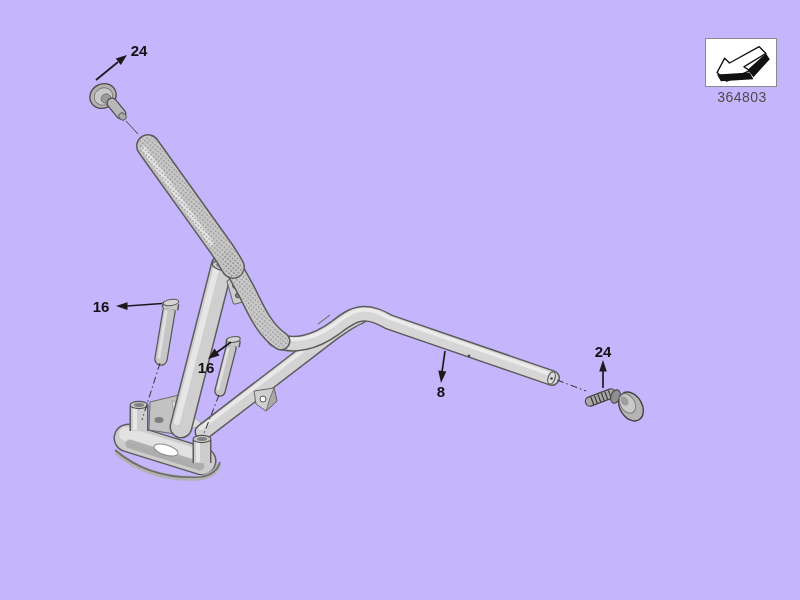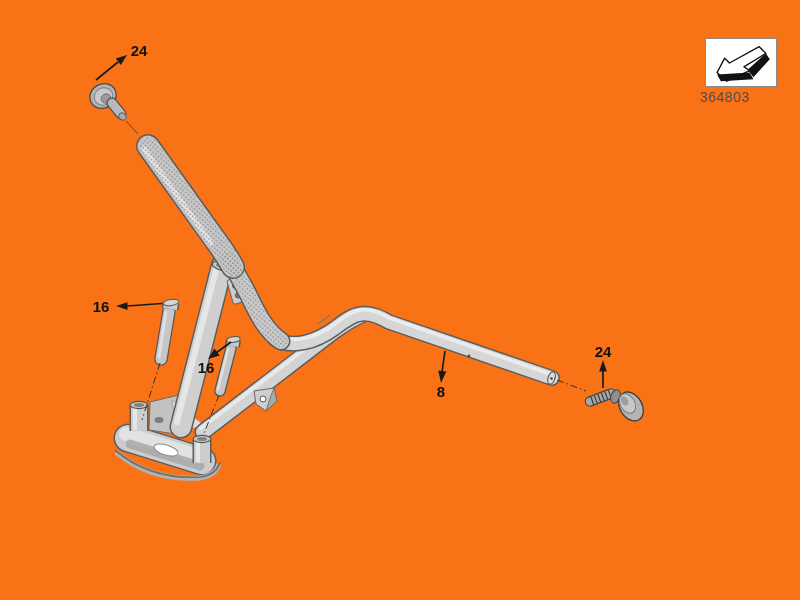--- a/index.html
+++ b/index.html
@@ -1,21 +1,21 @@
 <!DOCTYPE html>
 <html><head>
 <meta charset="utf-8">
 <style>
   html,body{margin:0;padding:0;}
   body{width:800px;height:600px;background:#ffffff;font-family:"Liberation Sans",sans-serif;}
-  .stage{position:relative;width:800px;height:600px;background:#f97316;overflow:hidden;}
+  .stage{position:relative;width:800px;height:600px;background:#c4b5fd;overflow:hidden;}
   .stage > svg{position:absolute;left:0;top:0;}
   .ref-box{position:absolute;left:705px;top:38px;width:72px;height:49px;border:1.5px solid #8a8a8a;background:#fff;box-sizing:border-box;cursor:pointer;}
   .ref-box svg{display:block;width:100%;height:100%;}
-  .ref-number{position:absolute;left:700px;top:89px;width:84px;font-size:14px;color:#4d4d4d;letter-spacing:0.5px;}
+  .ref-number{position:absolute;left:700px;top:89px;width:84px;text-align:center;font-size:14px;color:#4d4d4d;letter-spacing:0.5px;}
   text.callout{font-size:15px;font-weight:bold;fill:#111111;}
 </style>
 </head>
 <body>
 
 <div class="stage">
 
 <svg width="800" height="600" viewBox="0 0 800 600">
   <defs>
     <pattern id="knurl" width="3.4" height="3.4" patternUnits="userSpaceOnUse" patternTransform="rotate(40)">

